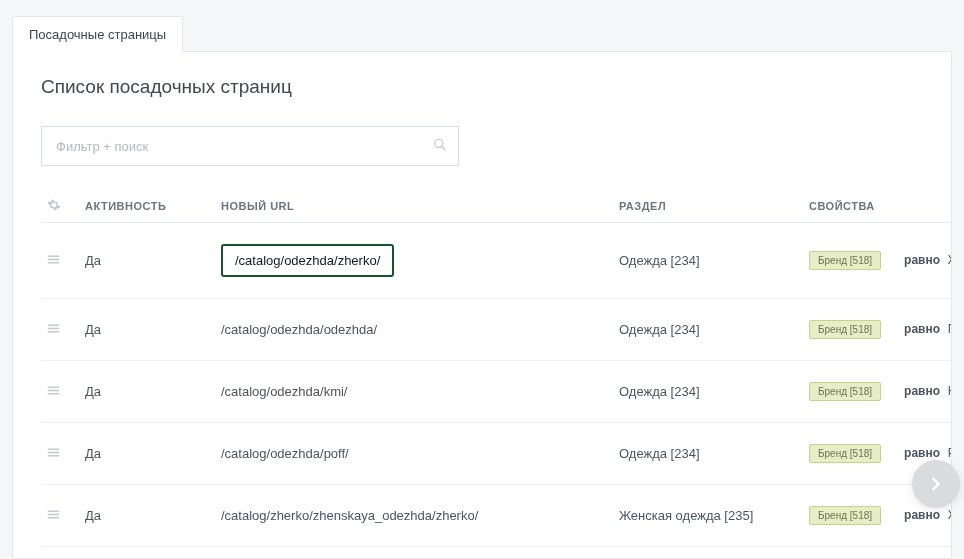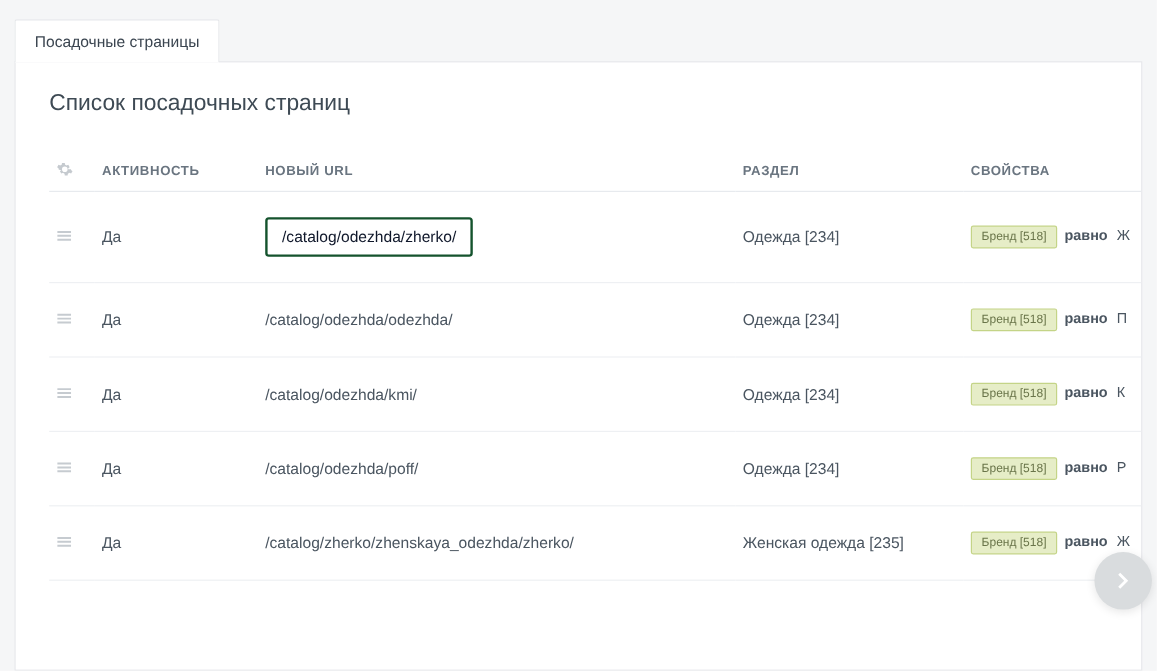--- a/index.html
+++ b/index.html
@@ -96,21 +96,21 @@
       color: #0f172a;
     }
     .prop-badge {
       display: inline-block;
       background: #e6edc7;
       border: 1px solid #c4d487;
       color: #6a754a;
       font-size: 10px;
       padding: 3px 8px;
       border-radius: 2px;
-      margin-right: 6px;
+      margin-right: 23px;
       white-space: nowrap;
     }
     .prop-text { font-size: 12px; font-weight: 700; color: #4a5560; margin-right: 4px; }
     .prop-extra { font-size: 12px; color: #4a5560; }
     .fab {
       position: fixed;
       right: 4px;
       top: 460px;
       width: 48px;
       height: 48px;
@@ -126,20 +126,29 @@
 </head>
 <body>
 
 <div class="wrap">
   <div class="tabs-bar">
     <div class="tab">Посадочные страницы</div>
   </div>
   <div class="panel">
     <h1 class="page-title">Список посадочных страниц</h1>
 
+    <div class="filter-container">
+      <input type="text" class="filter-input" placeholder="Фильтр + поиск" style="">
+      <span class="search-ic">
+        <svg viewBox="0 0 24 24">
+            <circle cx="10" cy="10" r="7"></circle>
+            <line x1="15" y1="15" x2="21" y2="21"></line>
+          </svg>
+      </span>
+    </div>
 
     <table>
       <colgroup>
         <col class="col-gear">
           <col class="col-active">
           <col class="col-url">
           <col class="col-section">
           <col class="col-props">
       </colgroup>
       <thead>

